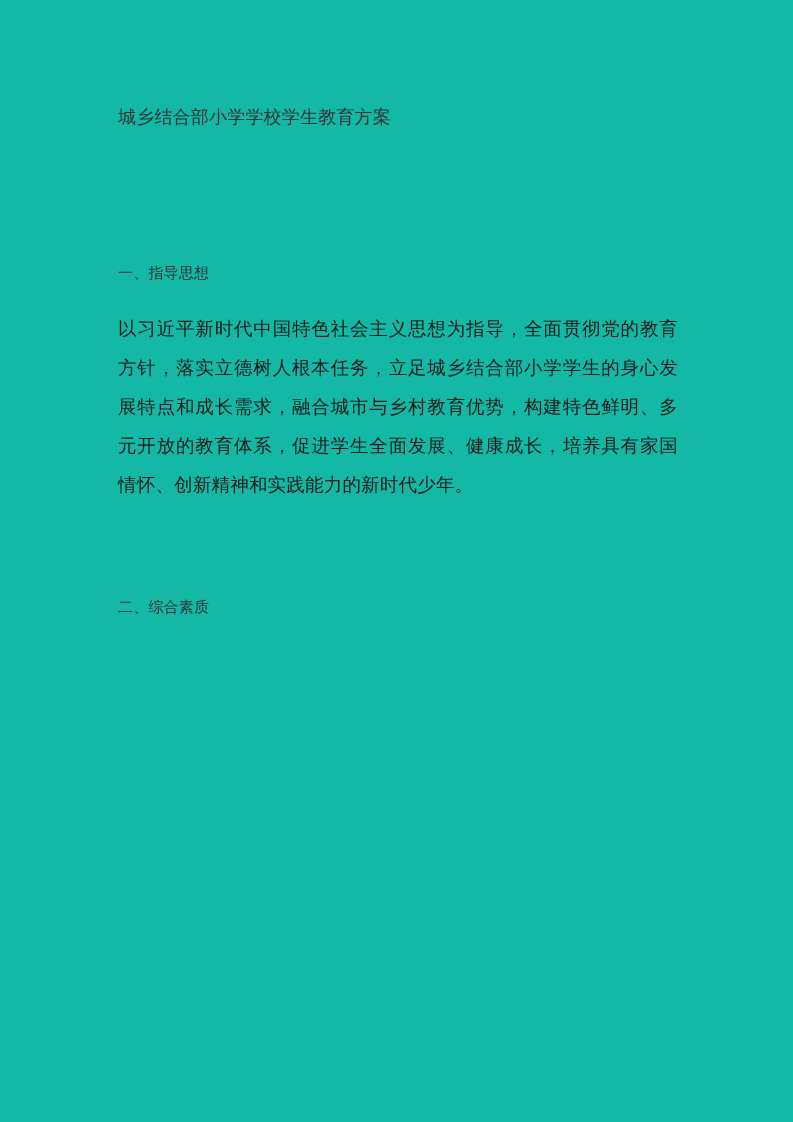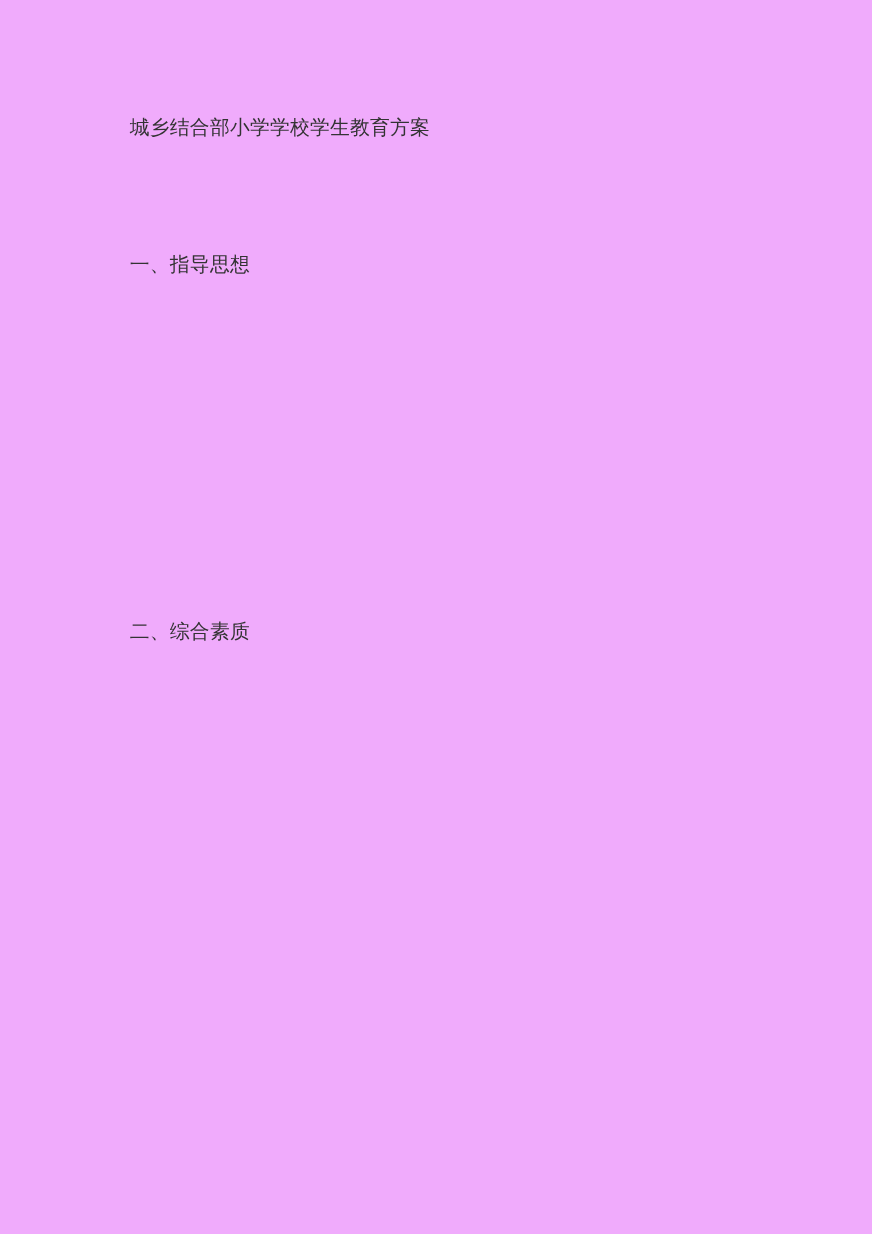--- a/index.html
+++ b/index.html
@@ -1,29 +1,30 @@
 <!DOCTYPE html>
 <html><head>
 <meta charset="utf-8">
 <style>
   html, body { margin: 0; padding: 0; background: #ffffff; }
   body { width: 793px; height: 1122px; position: relative; overflow: hidden;
          font-family: "DejaVu Serif", "Liberation Serif", serif; color: #1a1a1a; }
-  .page { position: absolute; left: 0; top: 0; width: 793px; height: 1122px; background: #f0abfc; }
+  .page { position: absolute; left: 0; top: 0; width: 793px; height: 1122px; background: #14b8a6; }
   .line { position: absolute; left: 118px; font-size: 18.5px; line-height: 24px; white-space: nowrap; letter-spacing: 0.2px; }
   .title { font-family: "DejaVu Sans", "Liberation Sans", sans-serif; color: #333; font-size: 18px; }
-  .heading { font-family: "DejaVu Sans", "Liberation Sans", sans-serif; color: #333; font-size: 18px; }
+  .heading { font-family: "DejaVu Sans", "Liberation Sans", sans-serif; color: #333; font-size: 15px; margin-top: 32px; }
   .para { width: 560px; white-space: normal; line-height: 39px; text-align: justify; text-align-last: left; }
 </style>
 </head>
 <body>
 
 <div class="page">
   <div class="line title" style="top:105px;">城乡结合部小学学校学生教育方案</div>
 
   <div class="line heading" style="top:229px;">一、指导思想</div>
 
+  <div class="line para" style="top:309px;">以习近平新时代中国特色社会主义思想为指导，全面贯彻党的教育方针，落实立德树人根本任务，立足城乡结合部小学学生的身心发展特点和成长需求，融合城市与乡村教育优势，构建特色鲜明、多元开放的教育体系，促进学生全面发展、健康成长，培养具有家国情怀、创新精神和实践能力的新时代少年。</div>
 
   <div class="line heading" style="top:563px;">二、综合素质</div>
 
 
 
 </div>
 
 </body></html>

